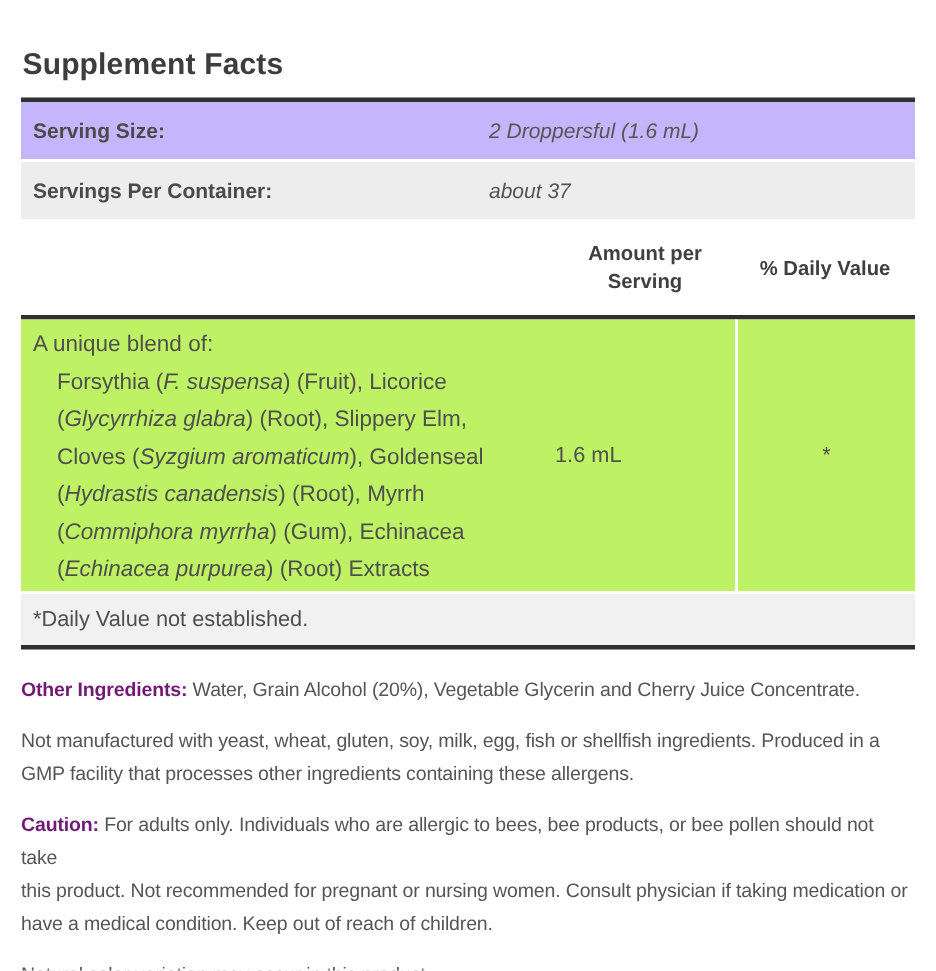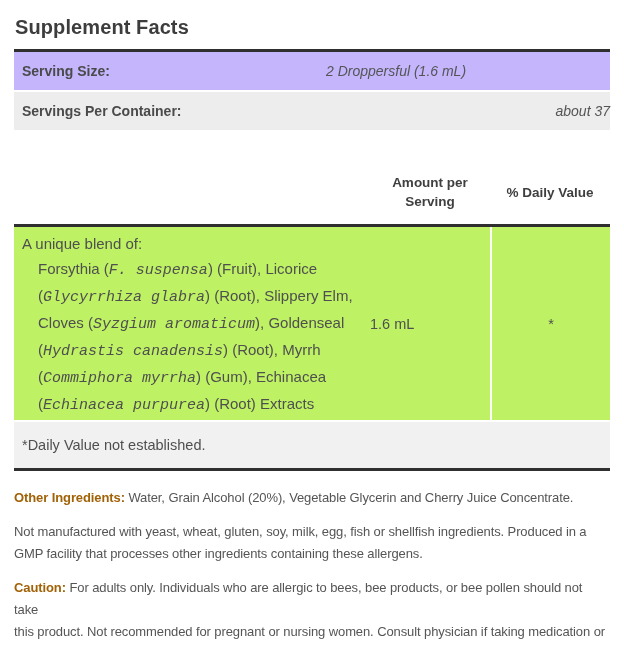--- a/index.html
+++ b/index.html
@@ -1,48 +1,48 @@
 <!DOCTYPE html>
 <html><head>
 <meta charset="utf-8">
 <style>
   html,body{margin:0;padding:0;}
   body{
     width:624px;height:647px;background:#ffffff;overflow:hidden;
     font-family:"Liberation Sans",sans-serif;color:#555555;
   }
   .wrap{padding:0 14px;}
-  .title{font-size:20px;font-weight:700;color:#3d3d3d;padding:16px 0 10px 1px;letter-spacing:.1px;}
+  .title{font-size:20px;font-weight:700;color:#3d3d3d;padding:32px 0 10px 1px;letter-spacing:.1px;}
   .bar{height:3px;background:#2f2f2f;}
   
   .srow{display:flex;align-items:center;height:38px;background:#c4b5fd;font-size:14px;}
-  .srow.alt{margin-top:2px;background:#ededed;justify-content:space-between;}
+  .srow.alt{margin-top:2px;background:#ededed;}
   .srow .lbl{font-weight:700;color:#4a4a4a;padding-left:8px;width:312px;box-sizing:border-box;}
   .srow .val{color:#555555;font-style:italic;}
   
-  .hdr{display:flex;align-items:center;height:64px;margin-top:30px;}
+  .hdr{display:flex;align-items:center;height:64px;}
   .hdr .sp{width:356px;}
   .hcell{width:120px;text-align:center;font-weight:700;font-size:13.5px;color:#3f3f3f;line-height:19px;}
   
   .blend{position:relative;background:#bef264;padding:4px 0 2px 8px;}
   .blend .bline{font-size:15px;line-height:25px;color:#4f4f4f;white-space:nowrap;}
   .blend .bline.indent{padding-left:16px;}
-  .blend em{font-style:italic;font-family:Liberation Mono, monospace;}
+  .blend em{font-style:italic;}
   .vdiv{position:absolute;left:476px;top:0;bottom:0;width:2px;background:#fbfbfb;}
   .amt{position:absolute;left:356px;width:120px;top:50%;transform:translateY(-50%);
        text-align:left;font-size:14.5px;color:#4f4f4f;}
   .dvv{position:absolute;left:478px;width:118px;top:50%;transform:translateY(-50%);
        text-align:center;font-size:14.5px;color:#4f4f4f;}
   
-  .footnote{background:#f1f1f1;margin-top:2px;height:46px;display:flex;align-items:center;
+  .footnote{background:#f1f1f1;margin-top:2px;height:34px;display:flex;align-items:center;
             padding-left:8px;font-size:14.5px;color:#4f4f4f;}
   
   .paras{padding-top:16px;}
   .para{font-size:13px;line-height:22px;color:#555555;letter-spacing:-0.1px;margin:0 0 12px;}
-  .para .bld{font-weight:700;color:#a16207;}
+  .para .bld{font-weight:700;color:#701a75;}
   .para .txt{white-space:pre-wrap;text-align:center;}
 </style>
 </head>
 <body>
 
 <div class="wrap">
 
   <div class="title">Supplement Facts</div>
 
   <div class="bar"></div>

